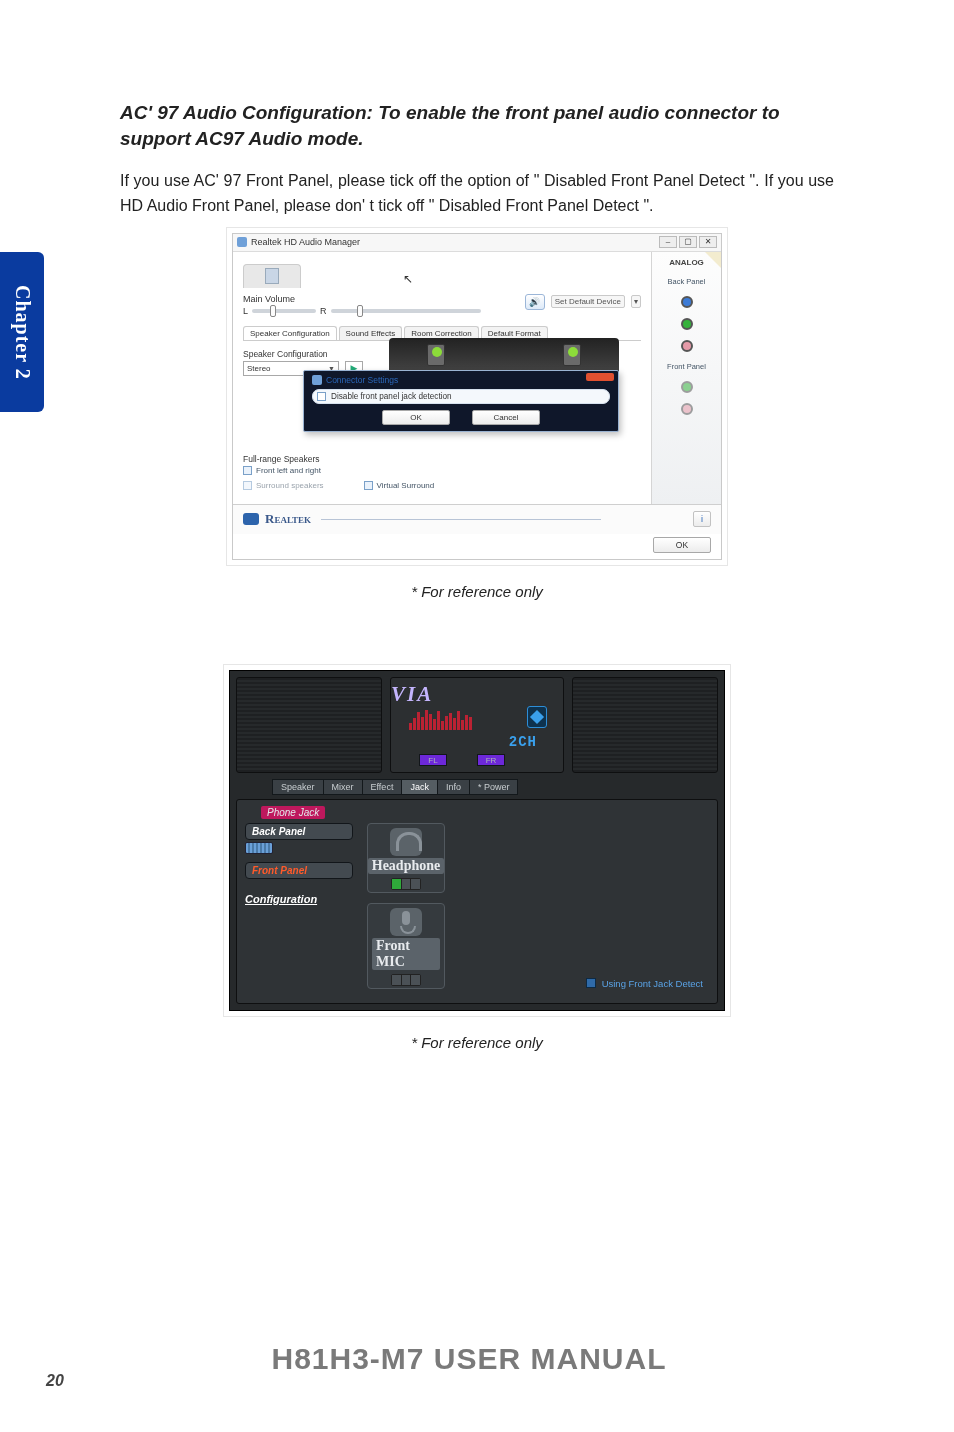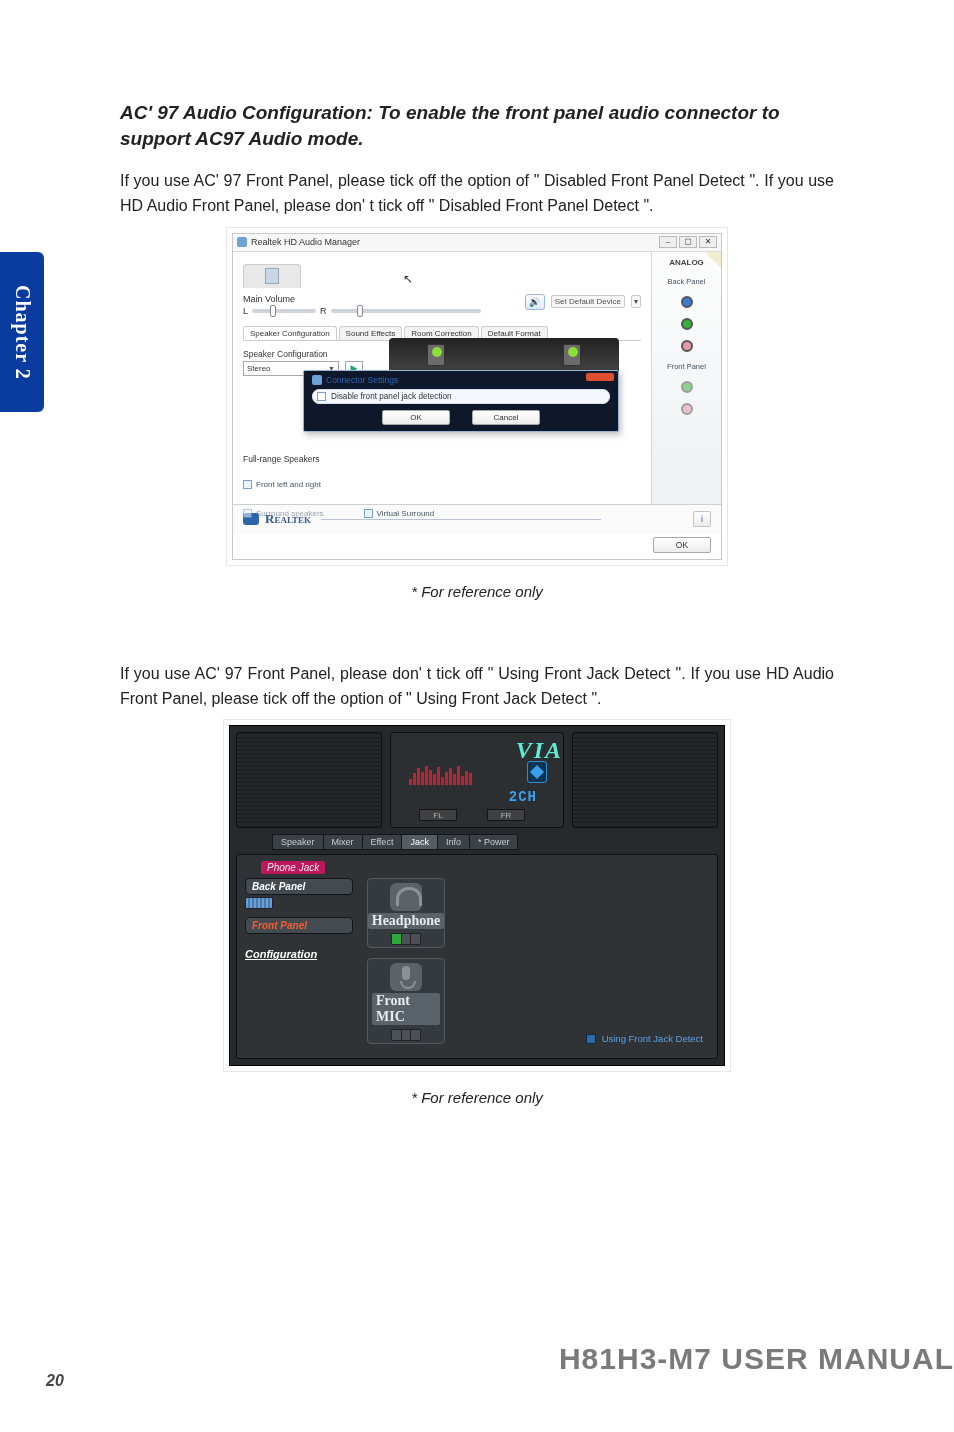--- a/index.html
+++ b/index.html
@@ -9,21 +9,21 @@
     position: absolute; left: 0; top: 252px; width: 44px; height: 160px;
     background: #0a3b9f; border-radius: 0 6px 6px 0;
     display: flex; align-items: center; justify-content: center;
   }
   .chapter-tab span { color: #fff; font-weight: bold; font-family: Georgia, serif; writing-mode: vertical-rl; font-size: 20px; letter-spacing: 1px; }
   h2.heading { font-family: "Segoe UI", Arial, sans-serif; font-style: italic; font-weight: bold; font-size: 19px; line-height: 1.35; margin-bottom: 18px; }
   p.body { font-size: 16px; line-height: 1.55; text-align: justify; margin-bottom: 14px; }
   .fig-wrap { width: 100%; display: flex; flex-direction: column; align-items: center; margin: 8px 0 6px 0; gap: 11px; }
   .fig-caption { font-style: italic; font-size: 15px; margin-top: 12px; text-align: center; }
   .spacer-lg { height: 56px; }
-  .footer-title { position: absolute; left: 0; right: 0; bottom: 56px; text-align: right; font-family: Impact, "Arial Black", sans-serif; font-size: 30px; letter-spacing: 1px; color: #7a7a7a; font-weight: bold; }
+  .footer-title { position: absolute; left: 0; right: 16px; bottom: 56px; text-align: center; font-family: Impact, "Arial Black", sans-serif; font-size: 30px; letter-spacing: 1px; color: #7a7a7a; font-weight: bold; }
   .page-num { position: absolute; left: 46px; bottom: 42px; font-style: italic; font-weight: bold; font-size: 16px; color: #444; }
 
   
   .fig1 { width: 490px; border: 1px solid #c9c9c9; background: #fff; box-shadow: 0 0 0 5px #fff, 0 0 0 6px #e6e6e6; font-size: 9px; color: #333; }
   .fig1 .titlebar { height: 18px; display: flex; align-items: center; justify-content: space-between; padding: 0 4px; border-bottom: 1px solid #dcdcdc; background: #f7f7f7; }
   .fig1 .titlebar .t-left { display: flex; align-items: center; gap: 4px; }
   .fig1 .titlebar .sqicon { width: 10px; height: 10px; background: #6fa0d8; border-radius: 2px; }
   .fig1 .winbtns { display: flex; gap: 2px; }
   .fig1 .winbtns span { width: 18px; height: 12px; border: 1px solid #bbb; background: #eee; display: inline-block; font-size: 8px; text-align: center; line-height: 10px; }
   .fig1 .layout { display: flex; height: 252px; }
@@ -56,21 +56,21 @@
   .fig1 .roombox .spk.r { right: 38px; top: 6px; }
   .fig1 .dialog { position: absolute; left: 70px; top: 118px; width: 316px; height: 62px; background:#0f172a; border:1px solid #9ab3d2; box-shadow: 2px 3px 6px rgba(0,0,0,.25); border-radius: 2px; padding: 4px 8px 6px 8px; display:flex; flex-direction:column; gap:4px; }
   .fig1 .dialog .dlg-t { display:flex; align-items:center; gap:4px; font-size:8.5px; color:#2a66b8; }
   .fig1 .dialog .dlg-t .dti { width:10px; height:10px; background:#6fa0d8; border-radius:2px; }
   .fig1 .dialog .dlg-x { position:absolute; top:2px; right:4px; width:28px; height:8px; background:#e05030; border-radius:2px; }
   .fig1 .dialog .chk-row { display:flex; align-items:center; gap:5px; font-size:8.2px; padding:2px 4px; border:1px solid #d6e1ee; border-radius:7px; background:#f4f8fc; }
   .fig1 .dialog .chk { width:9px; height:9px; border:1px solid #7aa0c8; background:#fff; }
   .fig1 .dialog .btnrow { display:flex; gap:22px; justify-content:center; margin-top:2px; }
   .fig1 .dialog .btn { width:68px; height:15px; border:1px solid #a8a8a8; background:linear-gradient(#fff,#ececec); border-radius:2px; font-size:8px; display:flex; align-items:center; justify-content:center; }
   .fig1 .frs { margin-top: 54px; font-size: 8.5px; }
-  .fig1 .cb-row { display:flex; align-items:flex-end; gap:4px; margin-top:16px; font-size:8px; color:#456; }
+  .fig1 .cb-row { display:flex; align-items:flex-end; gap:4px; margin-top:2px; font-size:8px; color:#456; }
   .fig1 .cb { width:9px; height:9px; border:1px solid #7aa0c8; background:#eaf2fb; }
   .fig1 .lowrow { display:flex; gap:40px; align-items:center; margin-top:4px; }
   .fig1 .realtek-row { height: 30px; border-top: 1px solid #cfcfcf; display:flex; align-items:center; padding: 0 10px; justify-content:space-between; background:#fbfbfb; }
   .fig1 .realtek { display:flex; align-items:center; gap:6px; font-family: Georgia, serif; font-variant: small-caps; font-weight:bold; color:#3a588a; font-size:13px; }
   .fig1 .realtek .crab { width:16px; height:12px; background:#2d64ac; border-radius:3px; }
   .fig1 .ibtn { width:18px; height:16px; border:1px solid #c2c2c2; background:linear-gradient(#fff,#ececec); border-radius:2px; font-size:9px; color:#2a66b8; display:flex; align-items:center; justify-content:center; }
   .fig1 .okrow { display:flex; justify-content:flex-end; padding: 3px 10px 6px 10px; }
   .fig1 .okrow .btn { width:58px; height:16px; border:1px solid #a8a8a8; background:linear-gradient(#fff,#ececec); border-radius:2px; font-size:8.5px; display:flex; align-items:center; justify-content:center; }
   .fig1 .side .an-label { font-size:8px; font-weight:bold; text-align:center; color:#444; }
   .fig1 .fold { position:absolute; top:0; right:0; width:0; height:0; border-top:16px solid #f3eccf; border-left:16px solid transparent; }
@@ -79,28 +79,28 @@
   .fig1 .jack.green { background:#35b23c; }
   .fig1 .jack.pink { background:#e59aa8; }
   .fig1 .jack.dim { opacity:.55; }
   .fig1 .side .seclabel { font-size: 7.5px; color:#456; text-align:center; }
 
   
   .fig2 { width: 496px; background:#26292b; border:1px solid #000; padding: 6px; font-size: 10px; color:#cfd3d6; box-shadow: 0 0 0 5px #fff, 0 0 0 6px #e6e6e6; }
   .fig2 .top { display:flex; gap:8px; height:96px; align-items:stretch; }
   .fig2 .grille { flex:1; background: repeating-linear-gradient(0deg,#1e2022 0 2px,#26292b 2px 4px), repeating-linear-gradient(90deg,#1e2022 0 2px,#26292b 2px 4px); border:1px solid #0e0f10; border-radius:3px; }
   .fig2 .midtop { width:174px; border:1px solid #0e0f10; border-radius:3px; position:relative; background:#2c2f31; }
-  .fig2 .via { position:absolute; top:4px; left:0; right:0; text-align:right; font-family: Georgia, serif; font-style:italic; font-weight:bold; color:#5eead4; font-size:24px; letter-spacing:2px; }
+  .fig2 .via { position:absolute; top:4px; left:0; right:0; text-align:left; font-family: Georgia, serif; font-style:italic; font-weight:bold; color:#c4b5fd; font-size:21px; letter-spacing:2px; }
   .fig2 .eq { position:absolute; top:30px; left:18px; width:88px; height:22px; display:flex; align-items:flex-end; gap:1px; }
   .fig2 .eq span { width:3px; background:#b23; }
   .fig2 .db { position:absolute; top:28px; right:16px; width:20px; height:22px; border:1px solid #2d8ed8; background:#0e324e; display:flex; align-items:center; justify-content:center; border-radius:3px; }
   .fig2 .db .cube { width:10px; height:10px; background:#3aa0ec; transform:rotate(45deg); }
   .fig2 .ch { position:absolute; top:56px; right:26px; color:#3aa0ec; font-family:"Courier New",monospace; font-weight:bold; font-size:14px; letter-spacing:1px; }
   .fig2 .fl-fr { position:absolute; bottom:6px; left:28px; display:flex; gap:30px; }
-  .fig2 .fl-fr span { display:inline-block; width:38px; height:12px; background:#404040; border:1px solid #12161a; color:#aeb6ba; font-size:8px; text-align:center; line-height:12px; }
+  .fig2 .fl-fr span { display:inline-block; width:28px; height:12px; background:#6d28d9; border:1px solid #12161a; color:#aeb6ba; font-size:8px; text-align:center; line-height:12px; }
   .fig2 .tabs { display:flex; gap:0; margin:6px 0 4px 36px; }
   .fig2 .tabs span { padding:2px 8px; font-size:9px; background:#3a4045; border:1px solid #13181b; color:#c8cdd0; margin-right:-1px; }
   .fig2 .tabs span.act { background:#555d62; color:#fff; }
   .fig2 .body { position:relative; border:1px solid #0e0f10; background:#2f3336; border-radius:3px; padding:6px 8px 14px 8px; min-height:158px; }
   .fig2 .pjack { display:inline-block; background:#be185d; color:#e4e7ea; font-size:10px; padding:1px 6px; border-radius:2px; margin-bottom:4px; font-style:italic;margin-left:16px; }
   .fig2 .leftcol { width:108px; display:flex; flex-direction:column; gap:8px; }
   .fig2 .panel-pill { background:#434a50; border:1px solid #12161a; border-radius:4px; padding:2px 6px; font-size:10px; font-weight:bold; font-style:italic; }
   .fig2 .panel-pill.bk { color:#fff; }
   .fig2 .panel-pill.fr { color:#ff5a2a; }
   .fig2 .miniport { width:28px; height:12px; background: repeating-linear-gradient(90deg,#6aa0d8 0 2px,#4a7aa8 2px 4px); border:1px solid #223; border-radius:2px; margin-top:2px; }
@@ -254,21 +254,20 @@
       </div>
       <div class="okrow">
         <div class="btn">OK</div>
       </div>
     </div>
     <div class="fig-caption">* For reference only</div>
   </div>
 
   <div class="spacer-lg"></div>
 
-  <p class="body">If you use AC' 97 Front Panel, please don' t tick off " Using Front Jack Detect ". If you use HD Audio Front Panel, please tick off the option of " Using Front Jack Detect ".</p>
 
   <div class="fig-wrap">
     <div class="fig2">
       <div class="top">
         <div class="grille"></div>
         <div class="midtop">
           <div class="via">VIA</div>
           <div class="eq">
             <span style="height:30%"></span>
               <span style="height:55%"></span>

